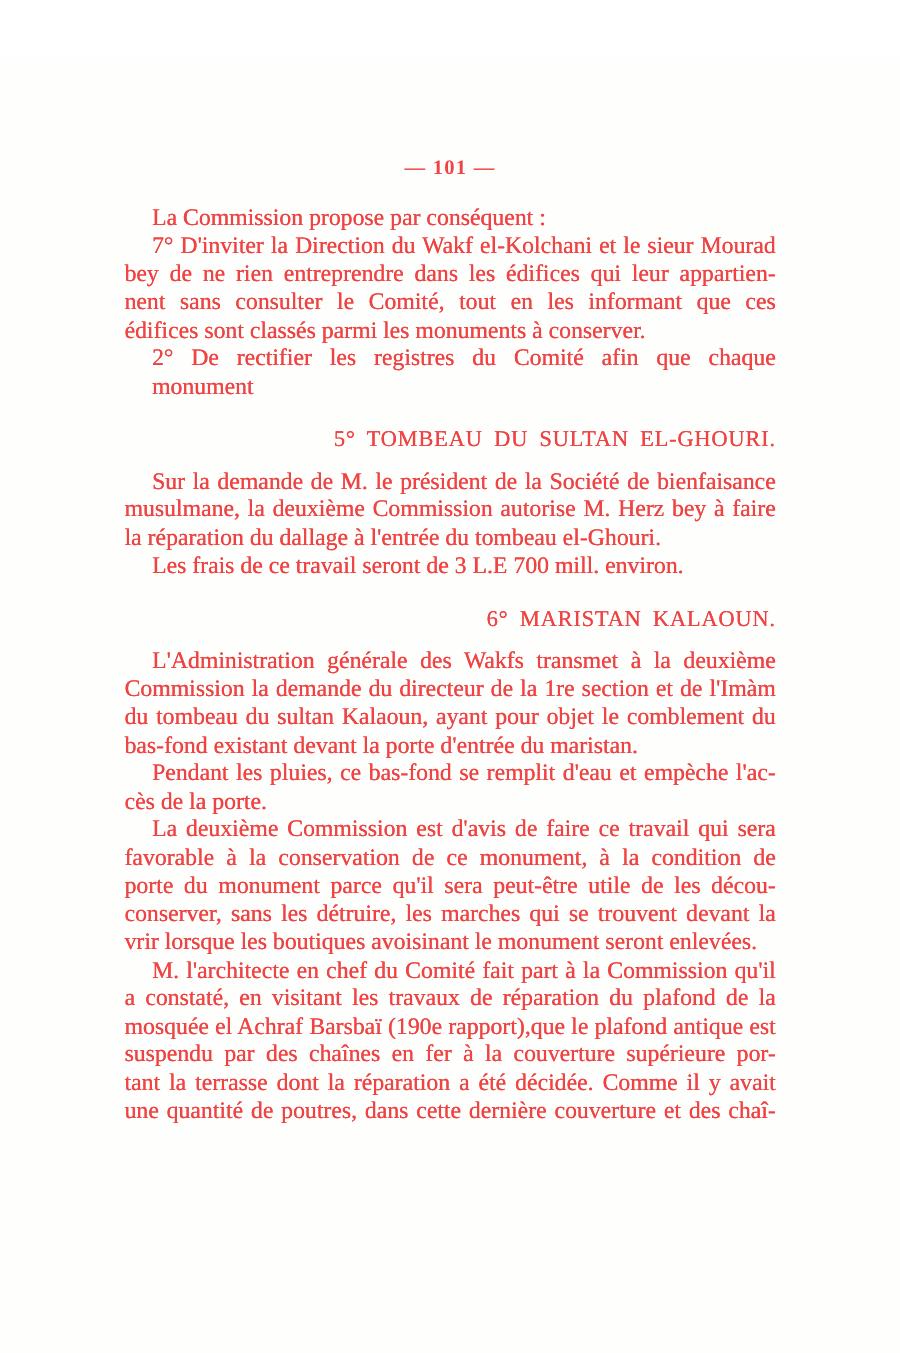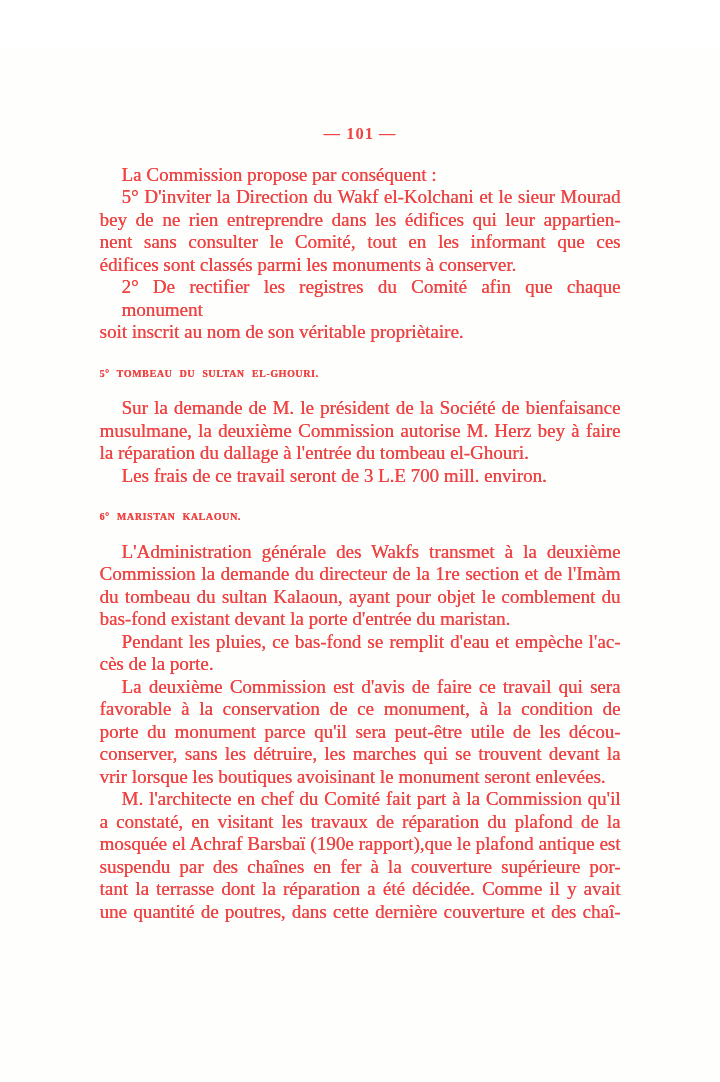--- a/index.html
+++ b/index.html
@@ -38,47 +38,46 @@
     white-space: normal;
   }
   .line.j {
     text-align: justify;
     text-align-last: justify;
   }
   .line.indent {
     padding-left: 22px;
   }
   .heading {
-    text-align: left;
-    font-size: 10px;
-    font-weight: 700;
+    text-align: right;
+    font-size: 18px;
+    font-weight: 400;
     letter-spacing: 0.6px;
     word-spacing: 4px;
     line-height: 22.5px;
     margin: 19px 0 12px 0;
   }
 </style>
 </head>
 <body>
 
 <div class="page">
   <div class="page-number">— 101 —</div>
   <div class="text-column">
       <div class="para">
         <div class="line indent">La Commission propose par conséquent :</div>
       </div>
       <div class="para">
-        <div class="line j indent">5° D'inviter la Direction du Wakf el-Kolchani et le sieur Mourad</div>
+        <div class="line j indent">7° D'inviter la Direction du Wakf el-Kolchani et le sieur Mourad</div>
         <div class="line j">bey de ne rien entreprendre dans les édifices qui leur appartien-</div>
         <div class="line j">nent sans consulter le Comité, tout en les informant que ces</div>
         <div class="line">édifices sont classés parmi les monuments à conserver.</div>
       </div>
       <div class="para">
         <div class="line j indent">2° De rectifier les registres du Comité afin que chaque monument</div>
-        <div class="line">soit inscrit au nom de son véritable propriètaire.</div>
       </div>
       <div class="heading">5° TOMBEAU DU SULTAN EL-GHOURI.</div>
       <div class="para">
         <div class="line j indent">Sur la demande de M. le président de la Société de bienfaisance</div>
         <div class="line j">musulmane, la deuxième Commission autorise M. Herz bey à faire</div>
         <div class="line">la réparation du dallage à l'entrée du tombeau el-Ghouri.</div>
       </div>
       <div class="para">
         <div class="line indent">Les frais de ce travail seront de 3 L.E 700 mill. environ.</div>
       </div>

